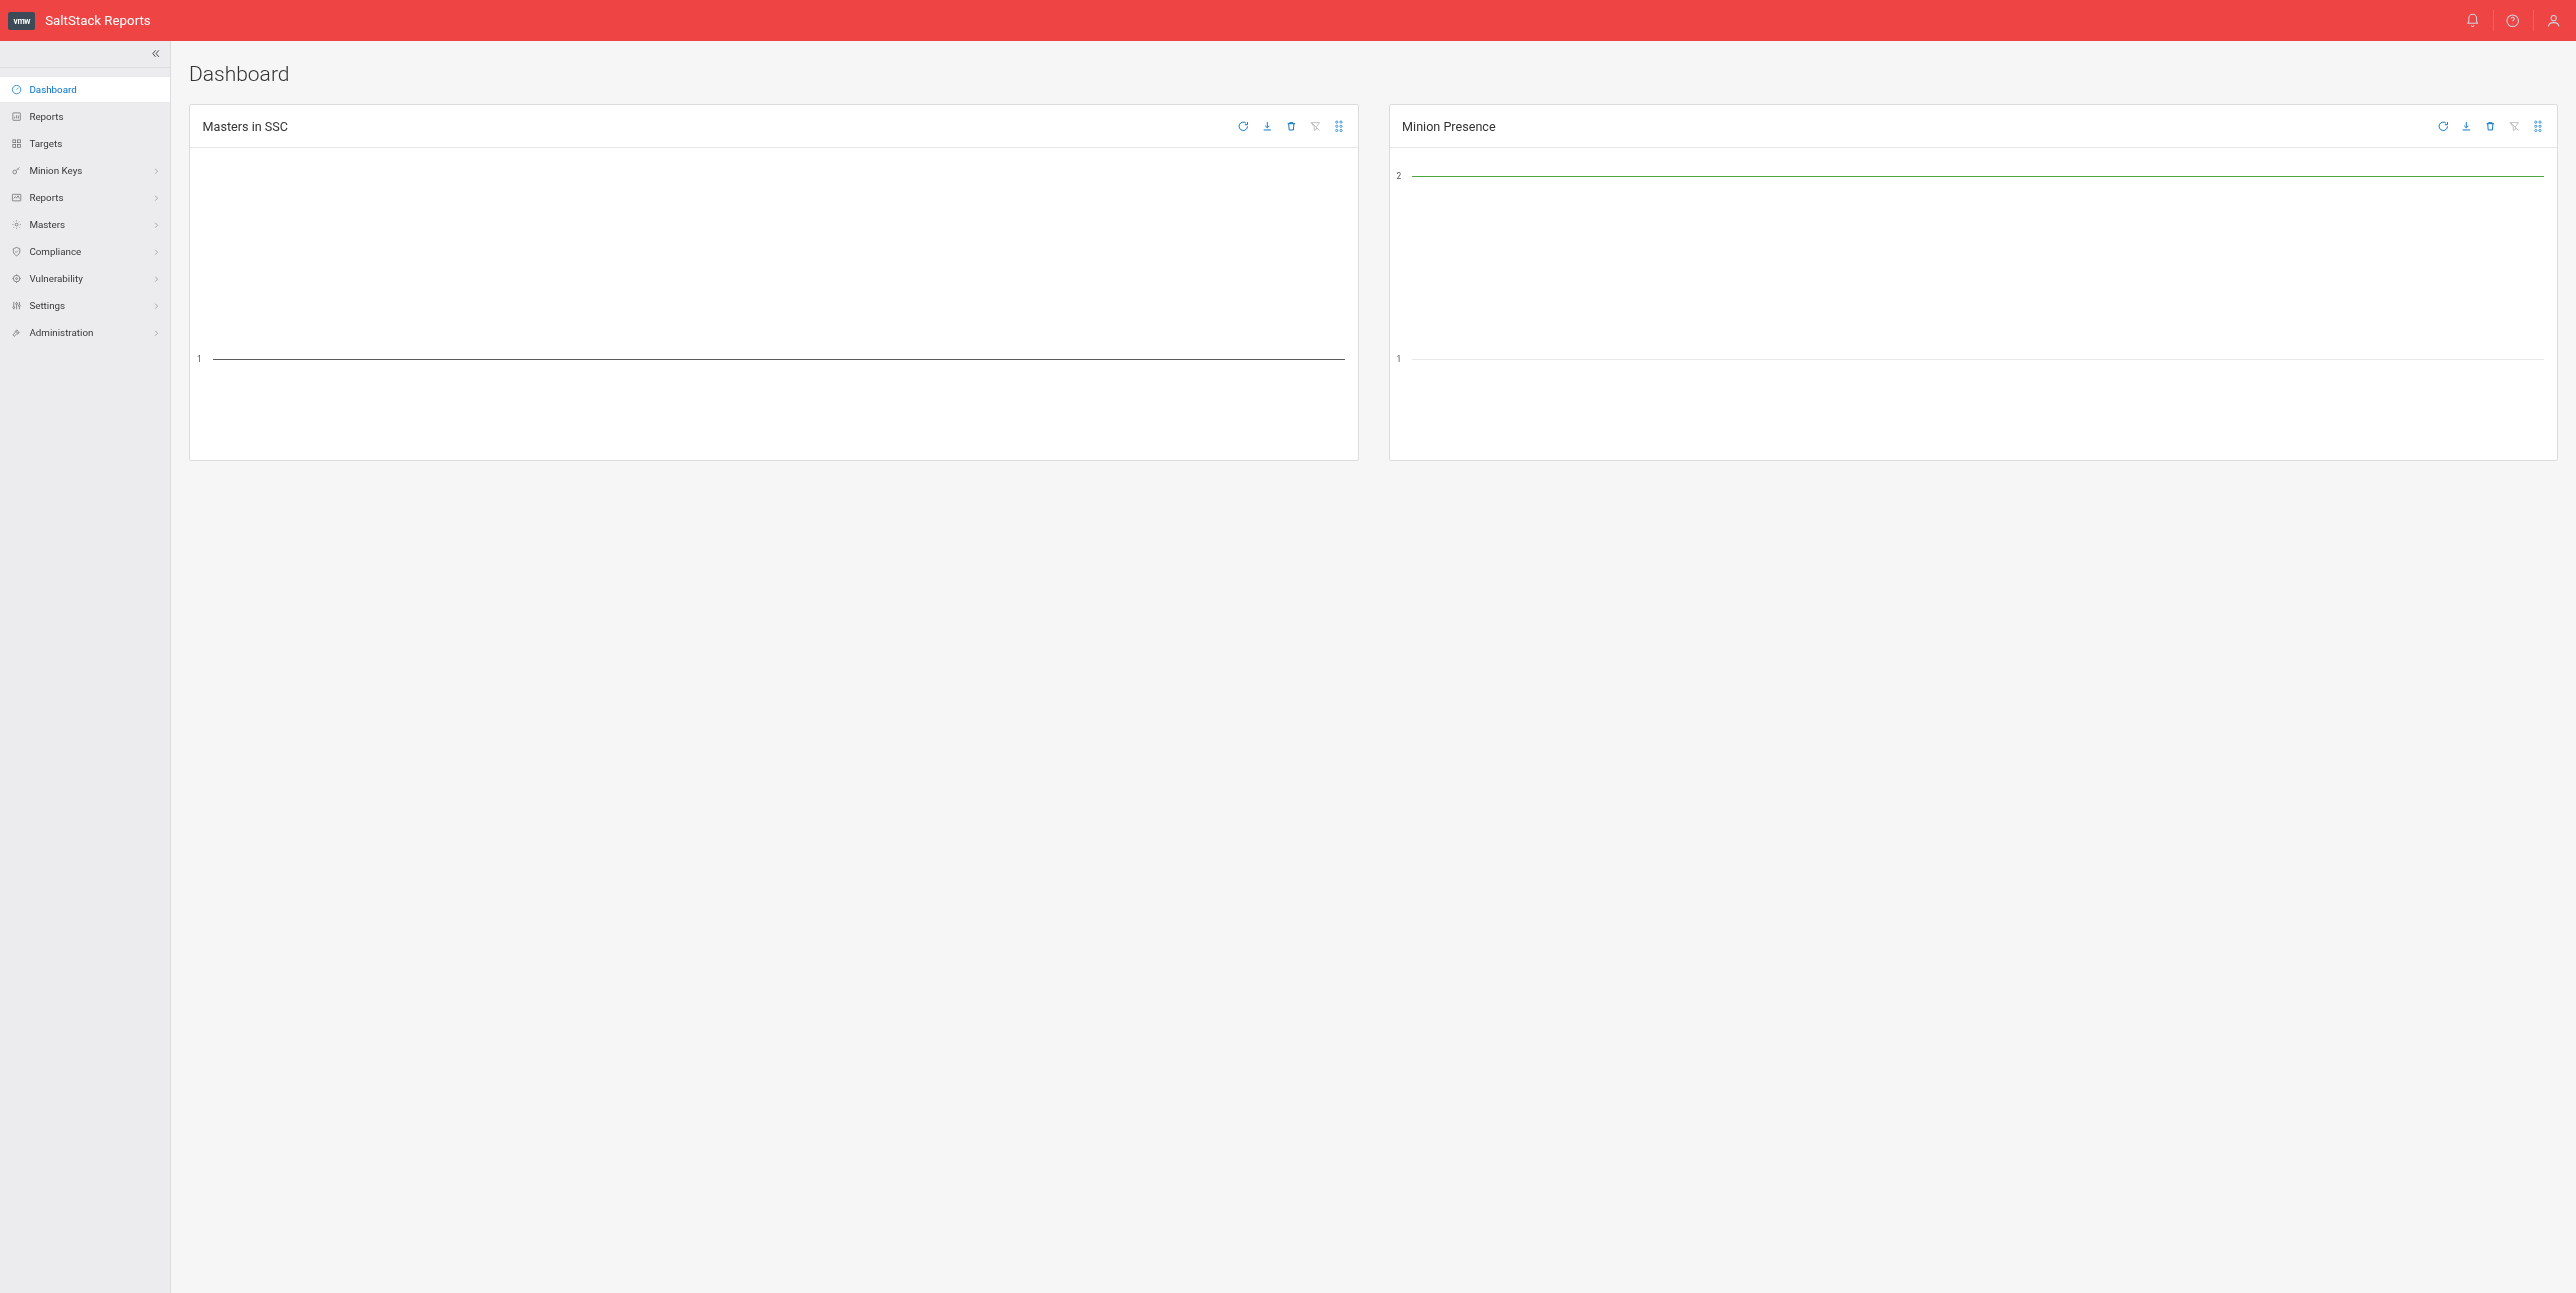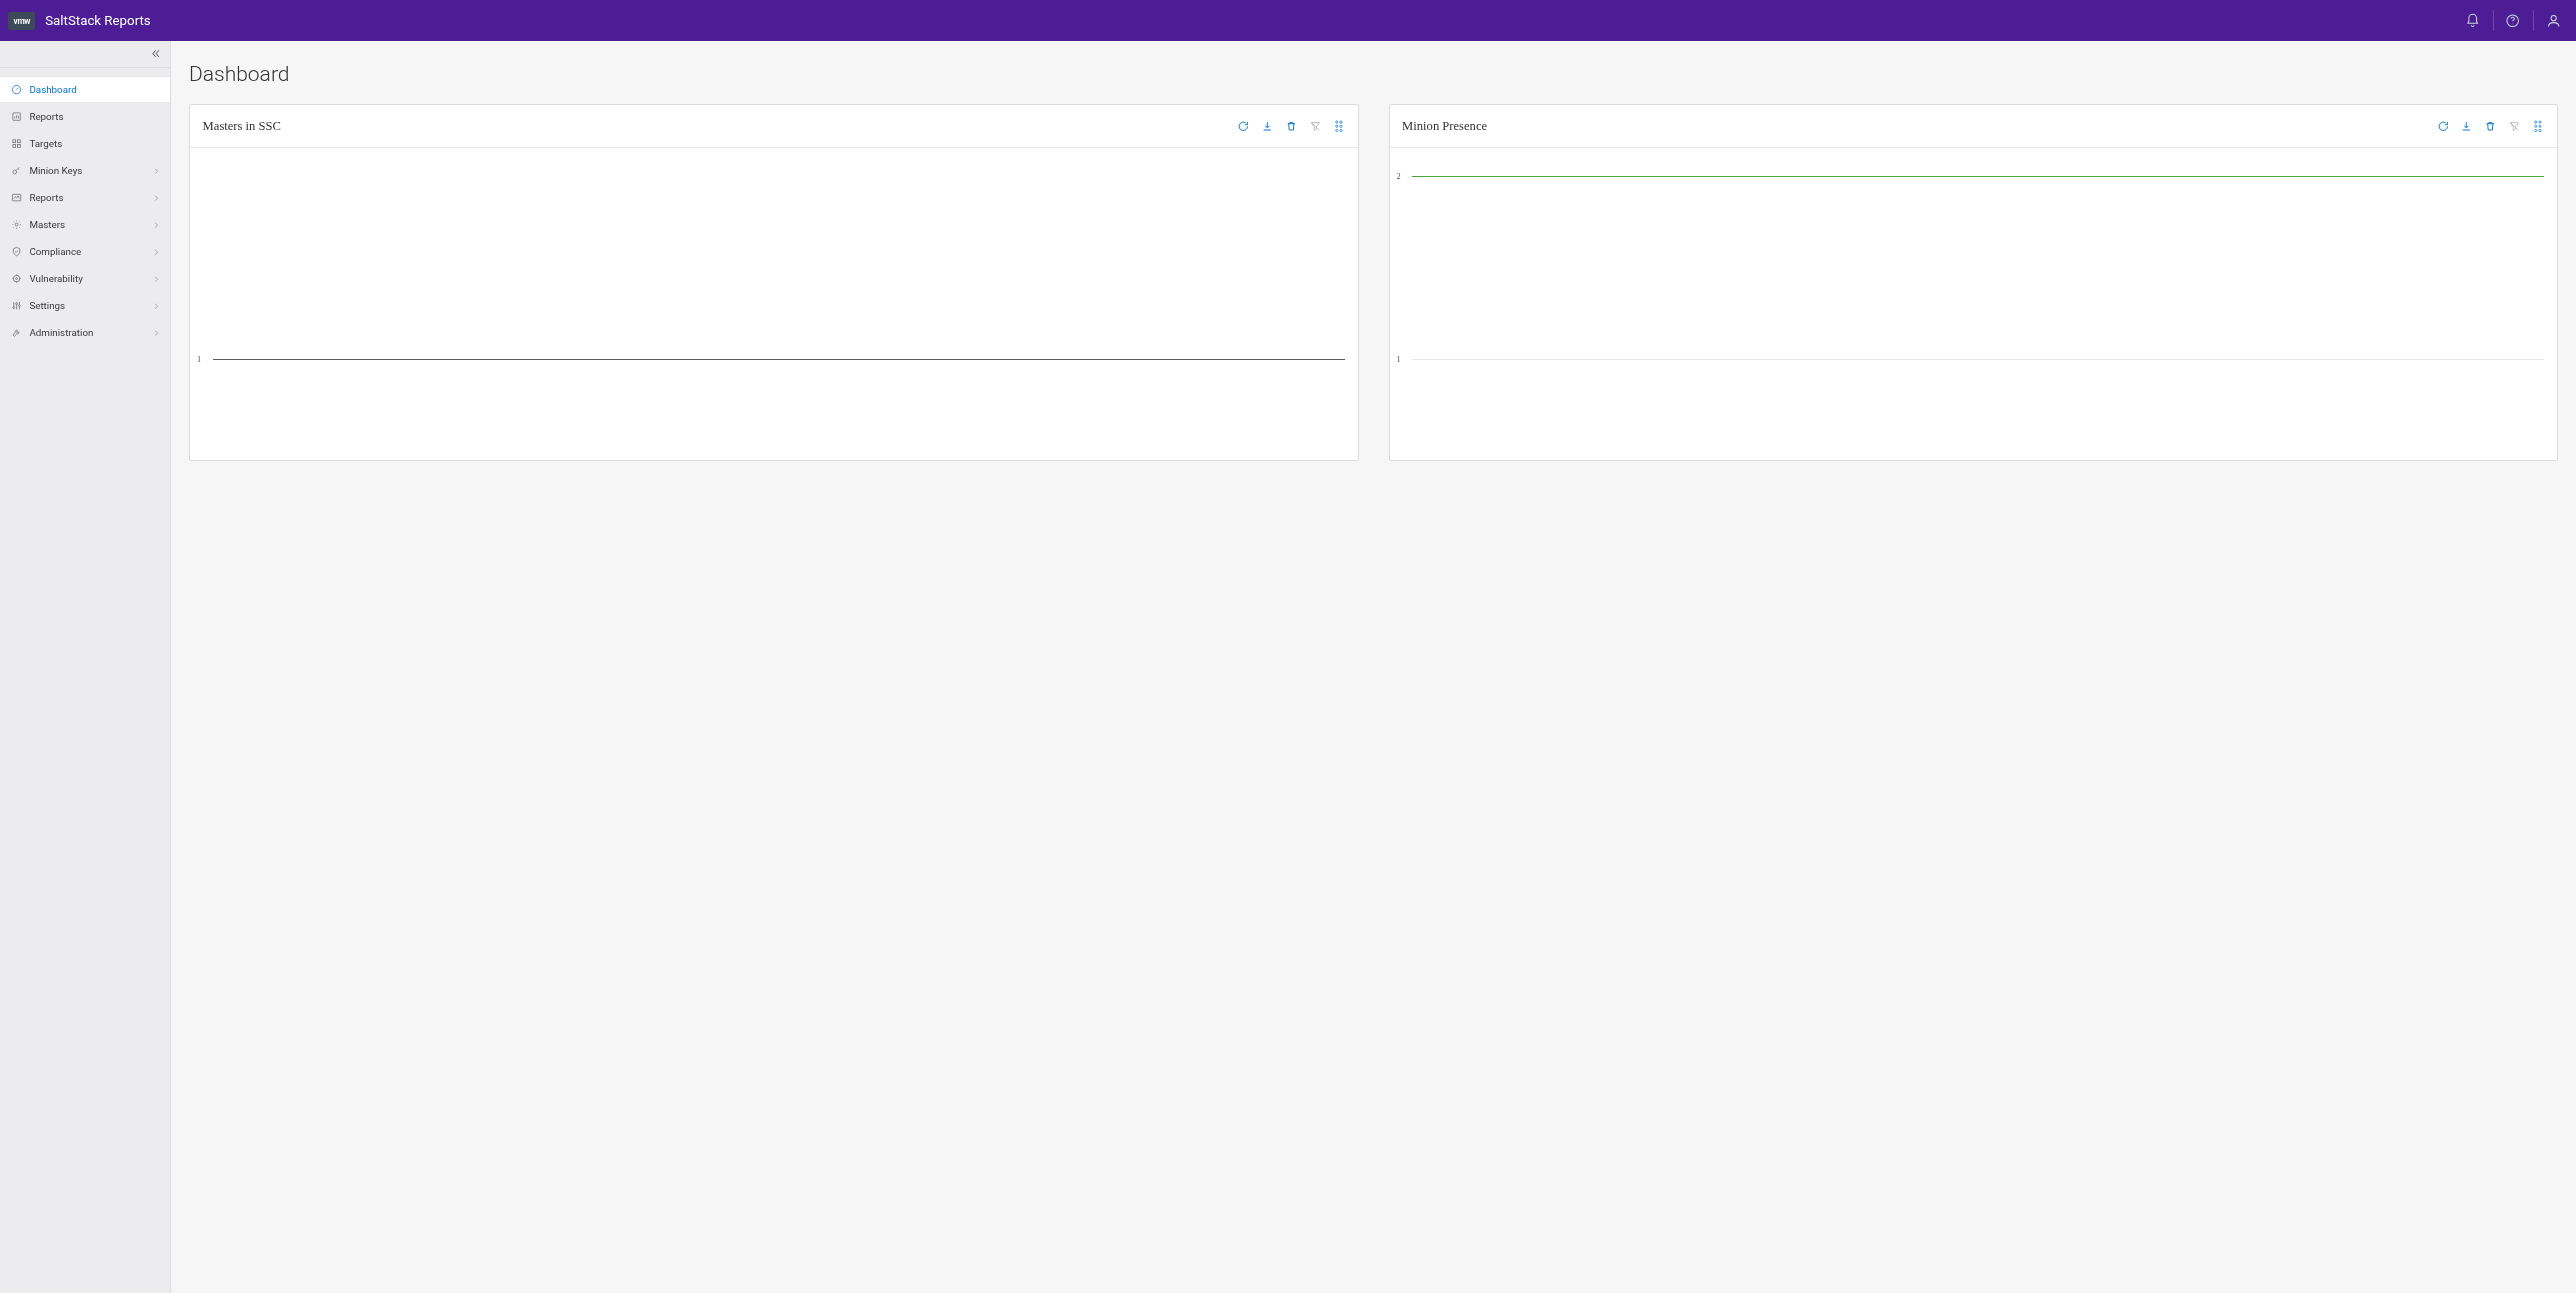--- a/index.html
+++ b/index.html
@@ -16,21 +16,21 @@
     height: 41px;
     background: #2a3a4a;
     background: #273a4b;
     background: #2b3b4b;
     display: flex;
     align-items: center;
     color: #fff;
     padding: 0 5.6px 0 8.4px;
   }
   .top-header {
-    background: #4c1d95;
+    background: #ef4444;
   }
   .vmw-logo {
     display: inline-flex;
     align-items: center;
     justify-content: center;
     background: #444f5a;
     background: #3d4a57;
     border-radius: 2.1px;
     width: 27px;
     height: 18px;
@@ -197,21 +197,20 @@
   }
   .info-icon {
     color: #777;
     display: inline-flex;
   }
 
   
   .cards-row {
     display: flex;
     gap: 30px;
-    font-family: Liberation Serif, serif;
   }
   .report-card {
     flex: 1 1 0;
     min-width: 0;
     background: #fff;
     border: 0.7px solid #dcdcde;
     border-radius: 2.1px;
     display: flex;
     flex-direction: column;
     height: 357px;

